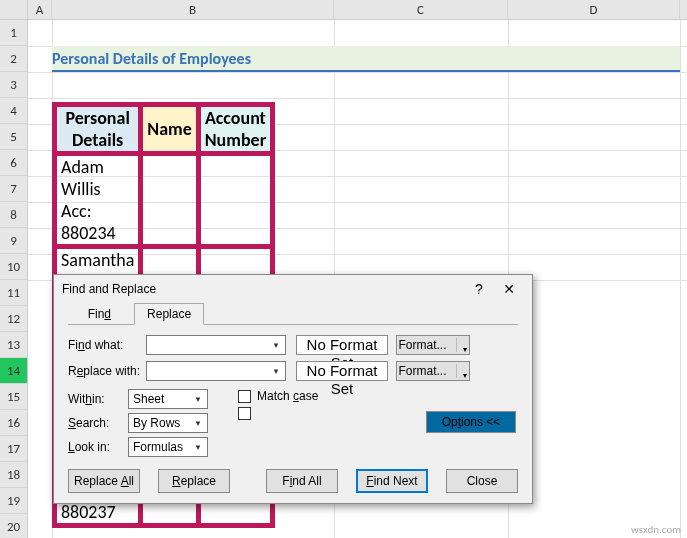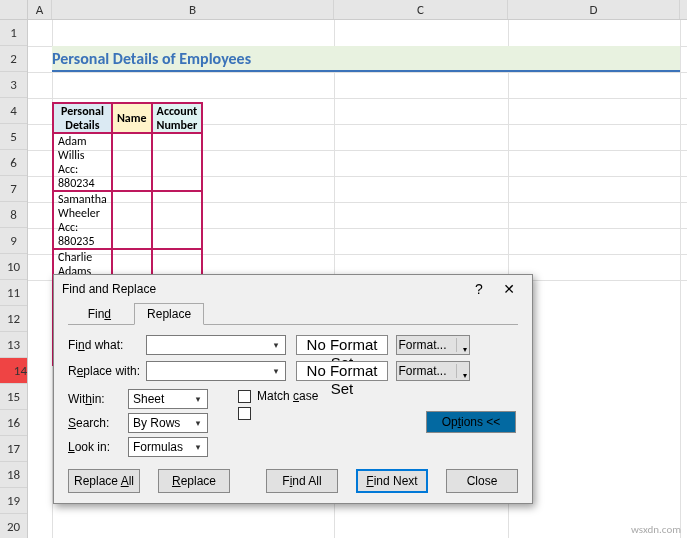--- a/index.html
+++ b/index.html
@@ -3,40 +3,40 @@
   <meta charset="utf-8">
   <style>
     * { box-sizing: border-box; margin: 0; padding: 0; }
     body { font-family: Calibri, Arial, sans-serif; font-size: 14px; background: #fff; width: 687px; height: 538px; position: relative; overflow: hidden; }
 
     
     .sheet { position: absolute; top: 0; left: 0; width: 100%; }
     .colheaders { display: flex; background: #e6e6e6; border-bottom: 1px solid #ccc; height: 20px; }
     .rowheaders { position: absolute; top: 20px; left: 0; width: 28px; background: #e6e6e6; border-right: 1px solid #ccc; }
     .rowhdr { height: 26px; text-align: center; font-size: 13px; color: #333; border-bottom: 1px solid #d4d4d4; line-height: 26px; }
-    .rowhdr.selected { background: #ef4444; text-align: right; }
+    .rowhdr.selected { background: #22c55e; }
     .colhdr { text-align: center; font-size: 13px; color: #333; border-right: 1px solid #d4d4d4; line-height: 20px; }
     .corner { width: 28px; border-right: 1px solid #ccc; }
     .colA { width: 24px; }
     .colB { width: 282px; }
     .colC { width: 174px; }
     .colD { width: 172px; }
 
     .gridarea { position: absolute; top: 20px; left: 28px; }
     .gridlines { position: absolute; top: 0; left: 0; }
     .gridlines .vline { position: absolute; top: 0; width: 1px; height: 520px; background: #e0e0e0; }
     .gridlines .hline { position: absolute; left: 0; width: 660px; height: 1px; background: #e0e0e0; }
 
     
     .title-wrap { position: absolute; left: 24px; top: 26px; width: 628px; height: 26px; background: #e8f2e0; border-bottom: 2px solid #3b73b9; text-align: left; }
     .title-text { font-weight: bold; color: #3b73b9; font-size: 16px; line-height: 26px; }
 
     
     .tbl { position: absolute; left: 24px; top: 82px; border: 1px solid #000; border-collapse: collapse; }
-    .tbl th, .tbl td { border: 2px solid #be185d; height: 26px; padding: 0 4px; text-align: left; font-size: 12px; }
+    .tbl th, .tbl td { border: 5px solid #be185d; height: 26px; padding: 0 4px; text-align: left; font-size: 18px; }
     .tbl th { text-align: center; font-weight: bold; }
     .th-b { background: #dbeaf3; width: 282px; }
     .th-c { background: #fff3c9; width: 174px; }
     .th-d { background: #dff3f3; width: 172px; }
     .td-b { width: 282px; }
     .td-c { width: 174px; }
     .td-d { width: 172px; }
 
     
     .dialog { position: absolute; left: 53px; top: 274px; width: 480px; height: 230px; background: #f0f0f0; border: 1px solid #888; box-shadow: 2px 3px 8px rgba(0,0,0,0.4); font-family: "Segoe UI", Arial, sans-serif; font-size: 12px; }

